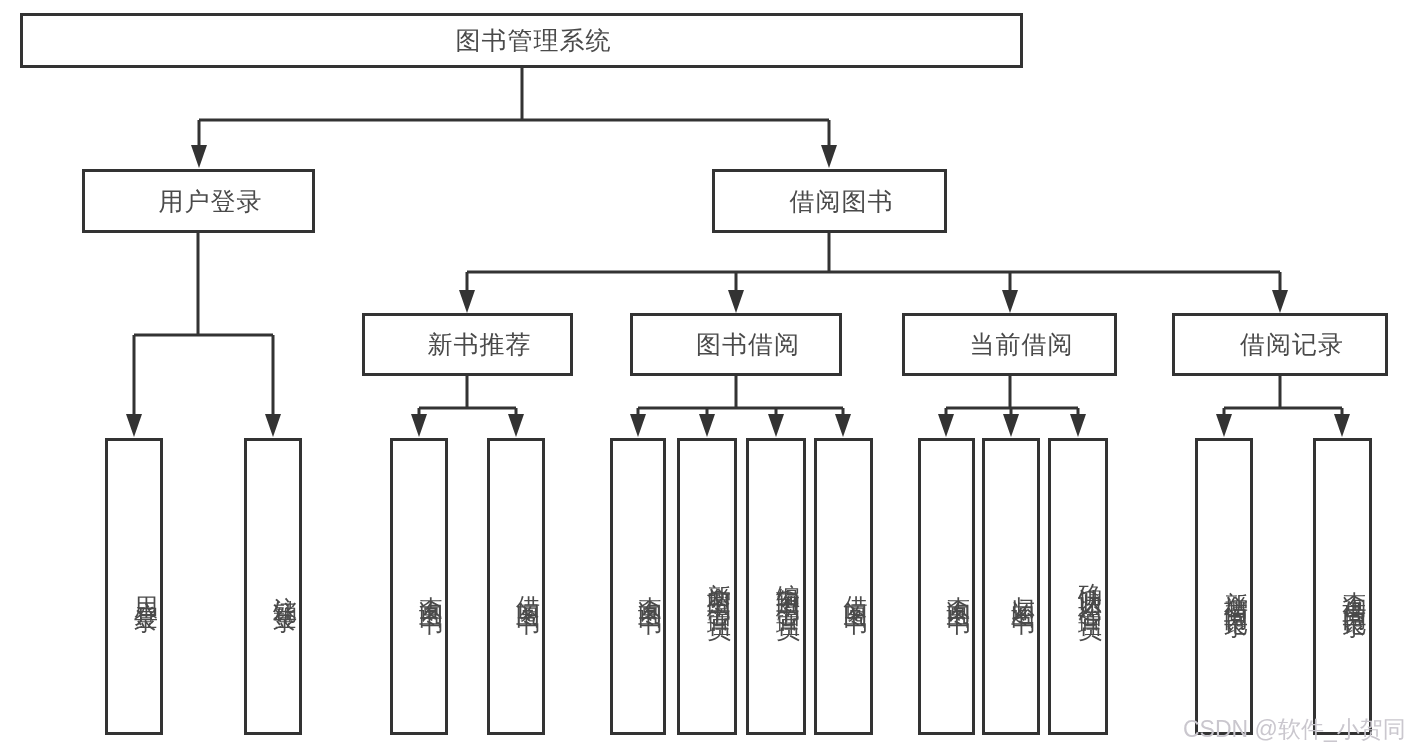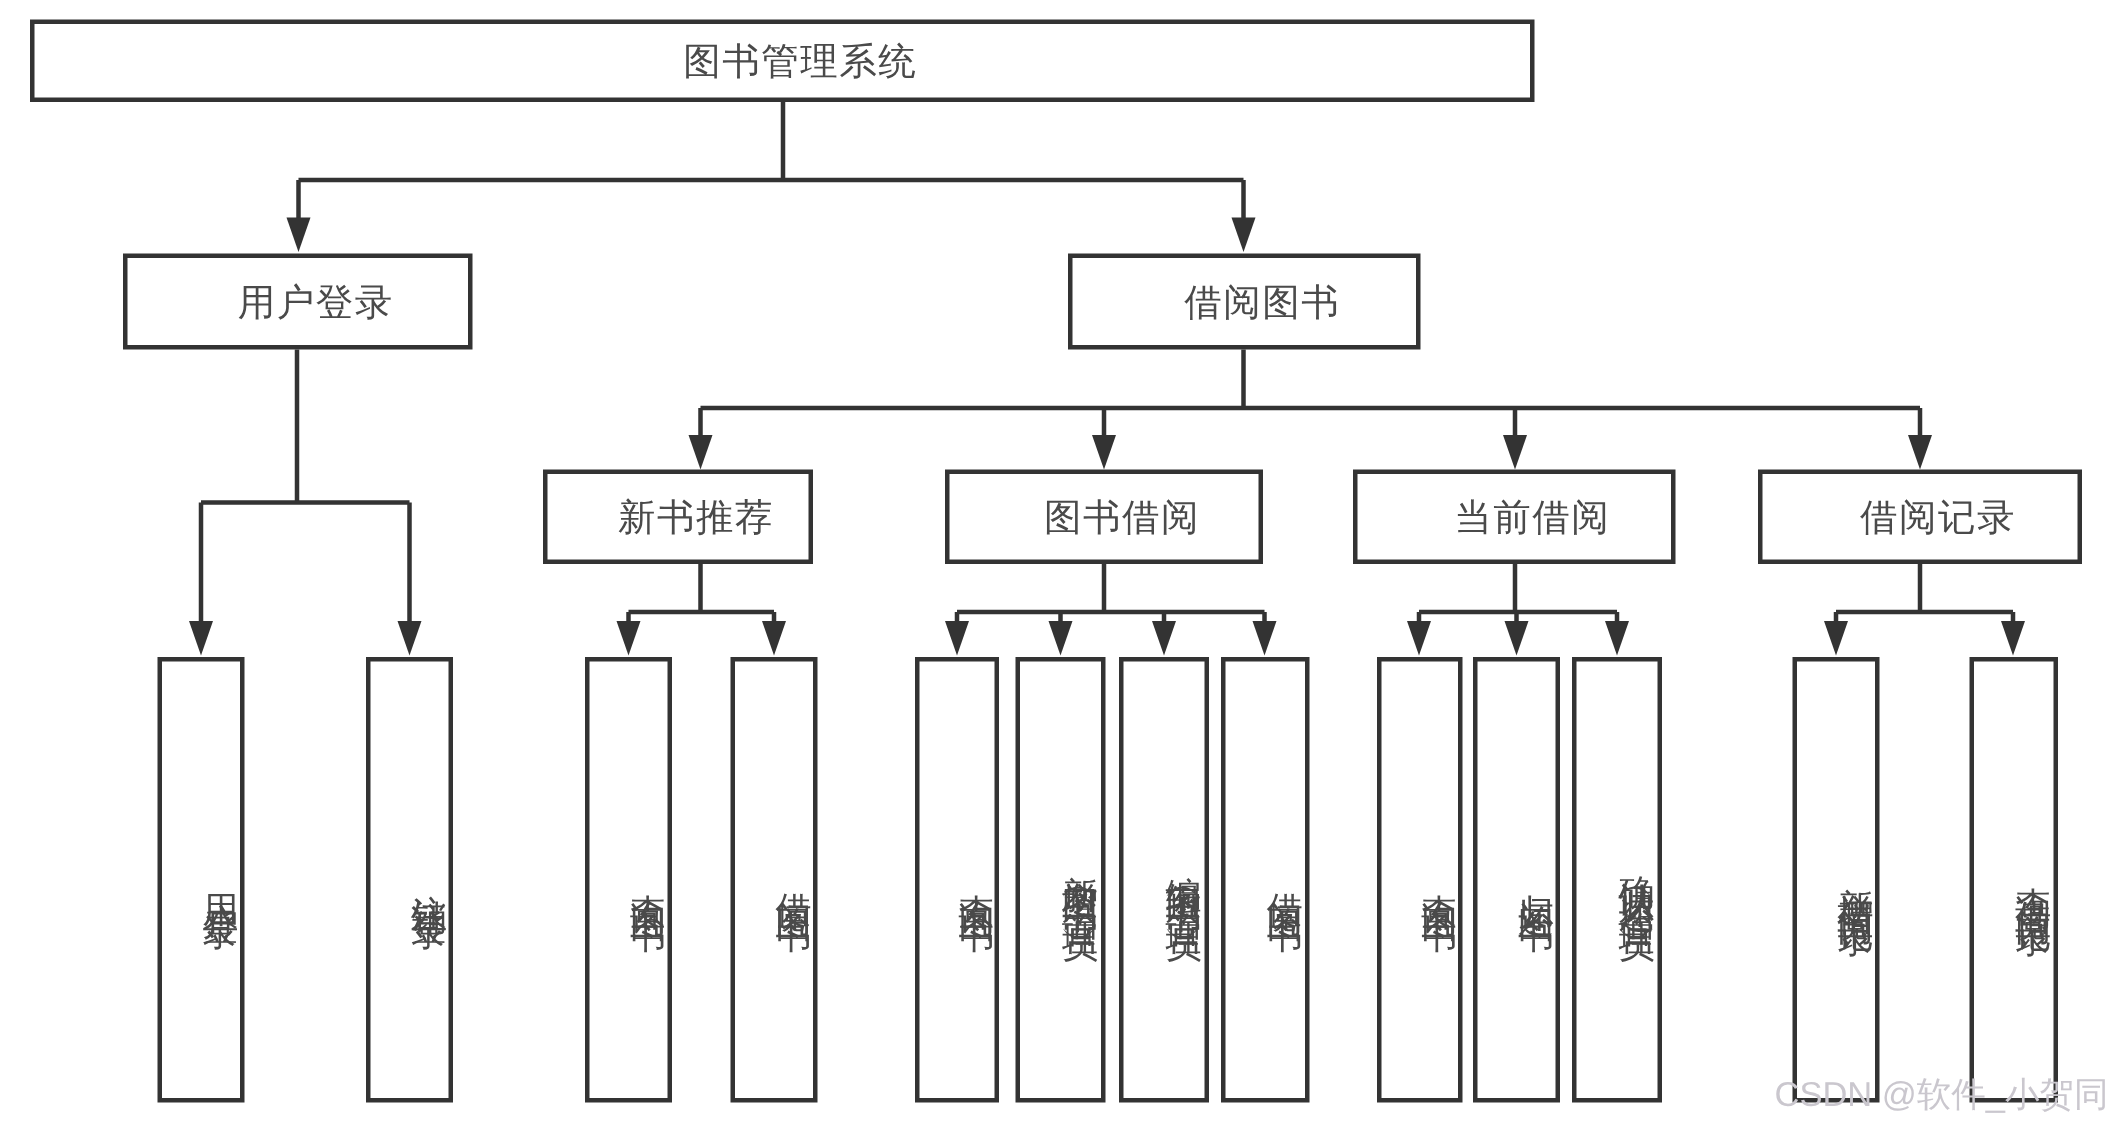--- a/index.html
+++ b/index.html
@@ -99,21 +99,21 @@
     <span class="lbl">图书管理系统</span>
   </div>
 
   <div class="node h" style="left:82px;top:169px;width:233px;height:64px">
     <span class="lbl">用户登录</span>
   </div>
   <div class="node h" style="left:712px;top:169px;width:235px;height:64px">
     <span class="lbl">借阅图书</span>
   </div>
 
-  <div class="node h" style="left:362px;top:313px;width:180px;height:63px">
+  <div class="node h" style="left:362px;top:313px;width:211px;height:63px">
     <span class="lbl">新书推荐</span>
   </div>
   <div class="node h" style="left:902px;top:313px;width:215px;height:63px">
     <span class="lbl">当前借阅</span>
   </div>
   <div class="node h" style="left:630px;top:313px;width:212px;height:63px">
     <span class="lbl">图书借阅</span>
   </div>
   <div class="node h" style="left:1172px;top:313px;width:216px;height:63px">
     <span class="lbl">借阅记录</span>

